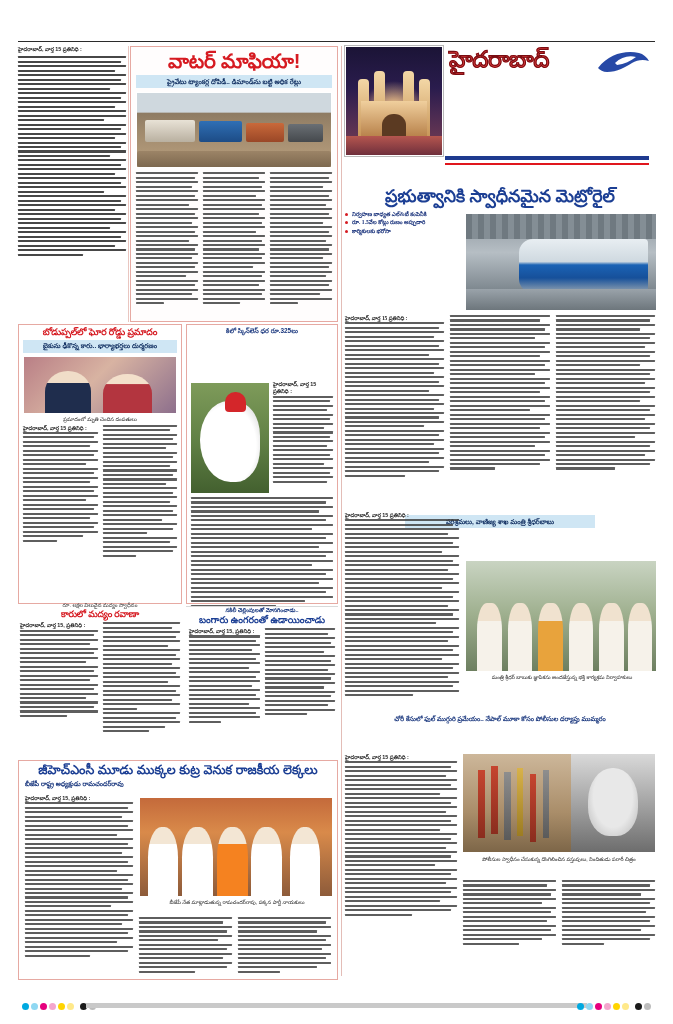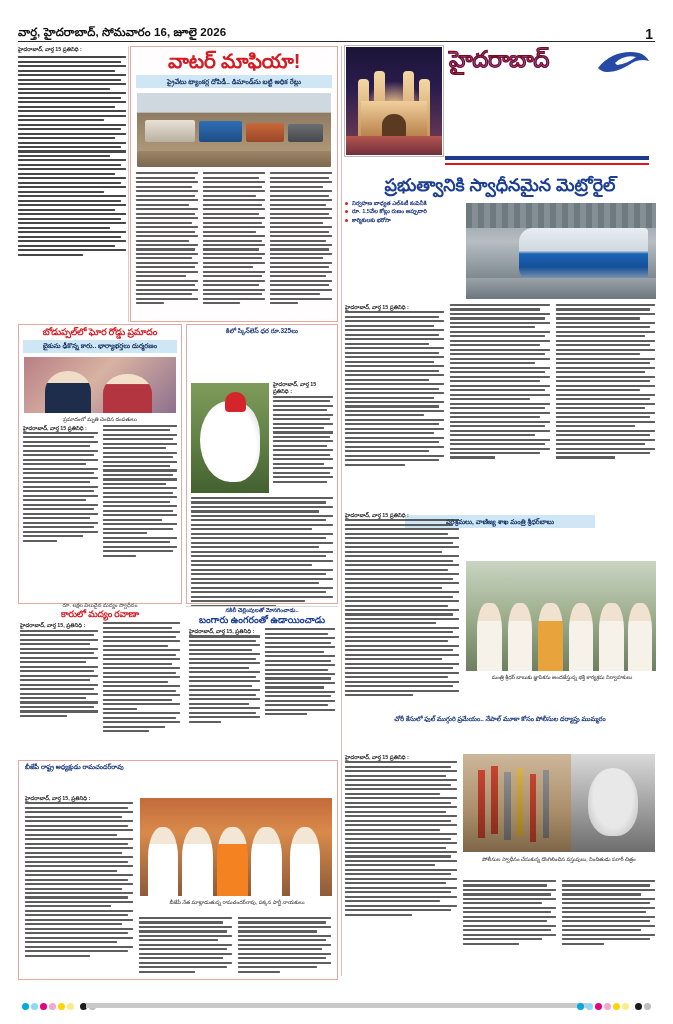--- a/index.html
+++ b/index.html
@@ -68,21 +68,21 @@
   #charminar .minaret{position:absolute;bottom:18%;width:11px;background:linear-gradient(180deg,#f3d7a6,#c9975a);border-radius:4px 4px 0 0;}
   #charminar .m1{left:13%;height:52%}
   #charminar .m2{left:29%;height:60%}
   #charminar .m3{right:29%;height:60%}
   #charminar .m4{right:13%;height:52%}
   #charminar .body{position:absolute;left:16%;right:16%;bottom:18%;height:32%;background:linear-gradient(180deg,#f0cf9d,#b9834c);}
   #charminar .arch{position:absolute;bottom:18%;left:38%;width:24%;height:20%;background:#5b3a22;border-radius:50% 50% 0 0;}
   #charminar .crowd{position:absolute;left:0;right:0;bottom:0;height:18%;background:linear-gradient(180deg,#b5564f,#6f2f3c);}
   #mast-hyd{
     position:absolute;left:104px;top:4px;width:182px;
-    font-size:23px;color:#8b5cf6;font-weight:bold;letter-spacing:-.5px;
+    font-size:23px;color:#ef4444;font-weight:bold;letter-spacing:-.5px;
     -webkit-text-stroke:.4px #7a0d12;text-align:left;line-height:1;
   }
   #mast-bird{position:absolute;right:4px;top:4px;width:56px;height:30px;color:#2749a6;}
   #mast-varta{
     position:absolute;left:100px;top:30px;right:0;
     font-size:52px;color:#1e3a8f;font-weight:bold;line-height:.92;letter-spacing:-1px;text-align:left;
   }
   #mast-bar1{position:absolute;left:100px;top:112px;right:6px;height:4px;background:#1e3a8f;}
   #mast-bar2{position:absolute;left:100px;top:119px;right:6px;height:1.6px;background:#e0161d;}
 
@@ -96,21 +96,21 @@
     position:relative;overflow:hidden;}
   .tanker{position:absolute;border-radius:2px;}
   #water-cols{display:flex;gap:5px;padding:4px 5px 0;}
   #water-cols > div{flex:1;}
 
   
   #leadcol{left:18px;top:46px;width:108px;height:276px;}
   #leadcol .byline{margin-bottom:3px;}
 
   
-  #metro{left:345px;top:176px;width:310px;height:330px;}
+  #metro{left:345px;top:187px;width:310px;height:330px;font-family:Liberation Serif, serif;}
   #metro-hl{font-size:17.5px;}
   #metro-bullets{margin-top:4px;width:120px;}
   #metro-bullets div{font-size:5.6px;color:#17307a;font-weight:bold;line-height:1.5;padding-left:7px;position:relative;}
   #metro-bullets div:before{content:"";position:absolute;left:0;top:3px;width:3px;height:3px;background:#d61a21;border-radius:50%;}
   #metro-photo{position:absolute;left:120px;top:26px;width:190px;height:96px;border:1px solid #fff;
     background:linear-gradient(180deg,#8a949c 0%,#b6bec4 40%,#5f6a72 100%);overflow:hidden;}
   #metro-photo .train{position:absolute;left:28%;top:26%;width:68%;height:56%;
     background:linear-gradient(180deg,#e8eef2 0%,#cfd9e0 42%,#1b63b5 48%,#16509a 72%,#9aa7b2 100%);
     border-radius:14px 4px 4px 14px;}
   #metro-photo .roof{position:absolute;left:0;right:0;top:0;height:26%;
@@ -173,24 +173,20 @@
   #dots-right{position:absolute;right:22px;bottom:14px;display:flex;align-items:center;gap:2px;}
   .dot{width:7px;height:7px;border-radius:50%;}
   #greybar{position:absolute;left:86px;right:86px;bottom:16px;height:5px;background:#c9c9c9;}
   .vsep{position:absolute;width:1px;background:#dcdcdc;}
 </style>
 </head>
 <body>
 
 <div class="page">
 
-  <div class="topbar">
-    <div class="dateline">వార్త, హైదరాబాద్, సోమవారం 16, జూలై 2026</div>
-    <div class="pageno">1</div>
-  </div>
   <div class="rule-top"></div>
 
   <div class="blk" id="masthead">
     <div id="charminar">
       <div class="minaret m1"></div>
         <div class="minaret m2"></div>
       <div class="minaret m3"></div>
         <div class="minaret m4"></div>
       <div class="body"></div>
         <div class="arch"></div>
@@ -903,20 +899,21 @@
         <i class="full"></i>
           <i class="s85"></i>
           <i class="full"></i>
           <i class="s95"></i>
           <i class="s45"></i>
       </div>
     </div>
   </div>
 
   <div class="blk" id="ghmc">
+    <div class="hl-blue" id="ghmc-hl">జీహెచ్ఎంసీ మూడు ముక్కల కుట్ర వెనుక రాజకీయ లెక్కలు</div>
     <div class="sub-plain" style="text-align:left;padding-left:6px;margin-top:2px;">బీజేపీ రాష్ట్ర అధ్యక్షుడు రామచందర్‌రావు</div>
     <div id="ghmc-photo">
       <div class="pol" style="left:4%"></div>
         <div class="pol" style="left:22%"></div>
       <div class="pol" style="left:40%;background:linear-gradient(180deg,#f3e6d4 0 24%,#f58220 25% 100%)"></div>
       <div class="pol" style="left:58%"></div>
         <div class="pol" style="left:78%"></div>
     </div>
     <div class="caption" style="position:absolute;left:120px;top:136px;width:192px;">బీజేపీ నేత మాట్లాడుతున్న రామచందర్‌రావు, పక్కన పార్టీ నాయకులు</div>
     <div style="position:absolute;left:6px;top:34px;width:108px;">

